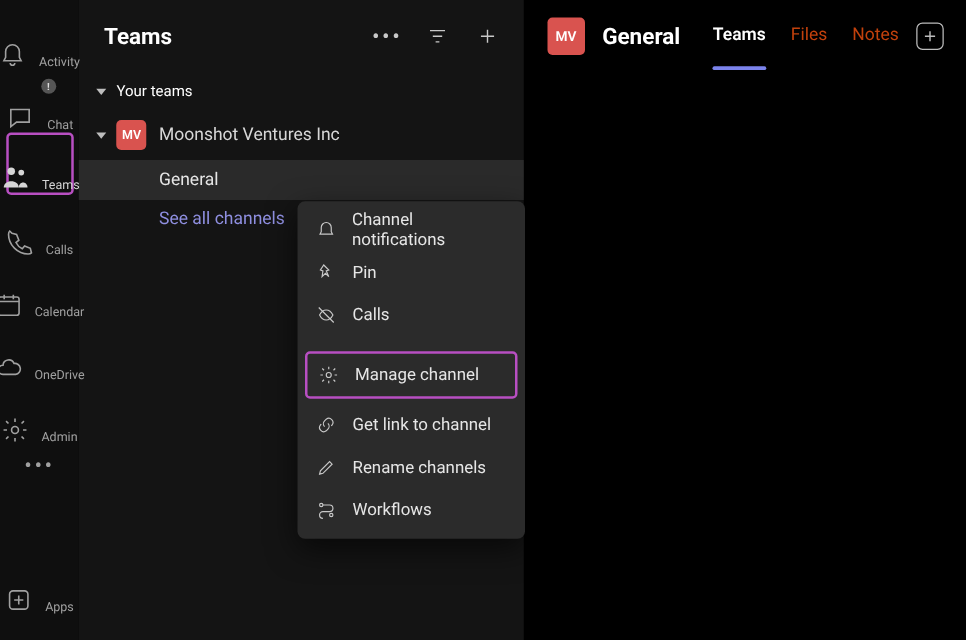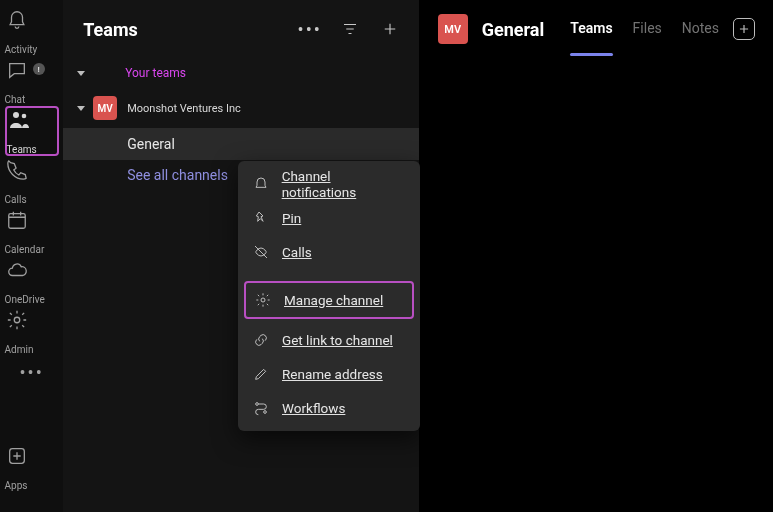--- a/index.html
+++ b/index.html
@@ -1,61 +1,61 @@
 <!DOCTYPE html>
 <html><head>
 <meta charset="utf-8">
 <style>
   * { box-sizing: border-box; margin: 0; padding: 0; }
   html, body { width: 773px; height: 512px; overflow: hidden; font-family: -apple-system, "Segoe UI", Roboto, sans-serif; background: #000; color: #e1e1e1; }
   .app { display: flex; width: 100%; height: 100%; }
 
   
   .rail { width: 64px; background: #0f0f0f; display: flex; flex-direction: column; align-items: center; padding-top: 6px; }
-  .rail-item { width: 54px; height: 50px; display: flex; flex-direction: column; align-items: flex-start; justify-content: center; color: #a0a0a0; font-size: 10px; cursor: pointer; border-radius: 4px; position: relative; gap: 10px; }
+  .rail-item { width: 54px; height: 50px; display: flex; flex-direction: row; align-items: flex-end; justify-content: center; color: #a0a0a0; font-size: 10px; cursor: pointer; border-radius: 4px; position: relative; gap: 10px; }
   .rail-item.selected { border: 2px solid #b84fc2; }
   .rail-item.selected .rail-label, .rail-item.selected svg { color: #d6d6d6; }
   .rail-icon { width: 24px; height: 24px; display: flex; align-items: center; justify-content: center; }
   .rail-label { margin-top: 2px; font-size: 10px; }
   .rail-spacer { flex: 1; }
   .rail svg { stroke: currentColor; fill: none; stroke-width: 1.4; }
   .rail-more { color:#a0a0a0; margin: 6px 0 10px; cursor:pointer; font-size:18px; letter-spacing:2px; }
 
   
   .panel { width: 361px; background: #141414; display: flex; flex-direction: column; border-right: 1px solid #000; }
   .panel-header { height: 58px; display: flex; align-items: center; padding: 0 16px 0 20px; }
   .panel-title { font-size: 18px; font-weight: 700; color: #fff; flex: 1; }
   .hdr-icons { display: flex; gap: 14px; color: #c8c8c8; align-items: center; }
   .hdr-icon { width: 26px; height: 26px; display:flex; align-items:center; justify-content:center; cursor:pointer; }
   .hdr-icon svg { stroke: currentColor; fill:none; stroke-width:1.5; }
 
-  .section-header { height: 30px; display: flex; align-items: center; padding: 0 14px; color: #d946ef; font-size: 12px; cursor:pointer;gap:32px; }
+  .section-header { height: 30px; display: flex; align-items: center; padding: 0 14px; color: #ffffff; font-size: 12px; cursor:pointer; }
   .caret { width:0; height:0; border-left:4px solid transparent; border-right:4px solid transparent; border-top:5px solid #bdbdbd; margin-right:8px; }
   .team-row { height: 40px; display: flex; align-items: center; padding: 0 14px; cursor:pointer; }
   .team-caret { width:0; height:0; border-left:4px solid transparent; border-right:4px solid transparent; border-top:5px solid #bdbdbd; margin-right:8px; }
   .team-avatar { width: 24px; height: 24px; border-radius: 4px; background: #d9534f; color: #fff; font-size: 10px; font-weight: 600; display:flex; align-items:center; justify-content:center; margin-right:10px; }
-  .team-name { color: #d8d8d8; font-size: 11px; }
+  .team-name { color: #d8d8d8; font-size: 14px; }
   .channel-row { height: 32px; display:flex; align-items:center; padding-left: 64px; background:#2a2a2a; color:#e6e6e6; font-size:14px; cursor:pointer; }
   .see-all { height: 30px; display:flex; align-items:center; padding-left: 64px; color:#8f8fe0; font-size:14px; cursor:pointer; }
 
   
-  .context-menu { position: absolute; left: 238px; top: 161px; width: 182px; background: #2b2b2b; border-radius: 6px; padding: 6px 0; box-shadow: 0 8px 24px rgba(0,0,0,0.6); text-decoration: underline; }
+  .context-menu { position: absolute; left: 238px; top: 161px; width: 182px; background: #2b2b2b; border-radius: 6px; padding: 6px 0; box-shadow: 0 8px 24px rgba(0,0,0,0.6); }
   .menu-item { height: 34px; display:flex; align-items:center; padding: 0 14px; color:#e6e6e6; font-size: 13.5px; cursor:pointer; gap: 12px; }
   .menu-item.highlight { border: 2px solid #b84fc2; border-radius: 4px; margin: 4px 6px; padding: 4px 8px; height: 38px; }
   .menu-sep { height: 8px; }
   .menu-icon { width: 18px; height: 18px; display:flex; align-items:center; justify-content:center; color:#c8c8c8; }
   .menu-icon svg { stroke: currentColor; fill:none; stroke-width:1.4; }
 
   
   .main { flex: 1; background: #000; display:flex; flex-direction:column; }
   .main-header { height: 58px; display:flex; align-items:center; padding: 0 18px; gap: 14px; }
   .main-avatar { width: 30px; height: 30px; border-radius: 4px; background: #d9534f; color:#fff; font-size:11px; font-weight:600; display:flex; align-items:center; justify-content:center; }
   .main-title { font-size: 18px; font-weight: 700; color:#fff; }
   .tabs { display:flex; gap: 20px; margin-left: 12px; }
-  .tab { font-size: 14px; color:#737373; cursor:pointer; position:relative; padding-bottom:3px; }
+  .tab { font-size: 14px; color:#c2410c; cursor:pointer; position:relative; padding-bottom:3px; }
   .tab.active { color:#fff; font-weight:600; }
   .tab.active::after { content:""; position:absolute; left:0; right:0; bottom:-17px; height:3px; background:#7b83eb; border-radius:2px; }
   .main-plus { margin-left:auto; width:22px; height:22px; border:1.4px solid #bcbcbc; border-radius:5px; display:flex; align-items:center; justify-content:center; color:#bcbcbc; cursor:pointer; }
 
   
   .badge-dot { position:absolute; top:7px; right:14px; width:12px; height:12px; background:#555; border-radius:50%; display:flex; align-items:center; justify-content:center; }
   .badge-dot::after { content:"!"; color:#ddd; font-size:8px; font-weight:700; }
 
   .rail-item.teams svg { fill: currentColor; stroke: none; }
 </style>
@@ -216,21 +216,21 @@
             </svg>
           </span>
         <span>Get link to channel</span>
       </div>
       <div class="menu-item">
         <span class="menu-icon">
             <svg viewBox="0 0 24 24" width="16" height="16">
               <path d="M4 20l4-1 11-11-3-3L5 16z"></path>
             </svg>
           </span>
-        <span>Rename address</span>
+        <span>Rename channels</span>
       </div>
       <div class="menu-item">
         <span class="menu-icon">
             <svg viewBox="0 0 24 24" width="16" height="16">
               <circle cx="6" cy="6" r="2"></circle>
               <circle cx="18" cy="18" r="2"></circle>
               <path d="M8 6h8a4 4 0 0 1 0 8H8a4 4 0 0 0 0 8"></path>
             </svg>
           </span>
         <span>Workflows</span>

